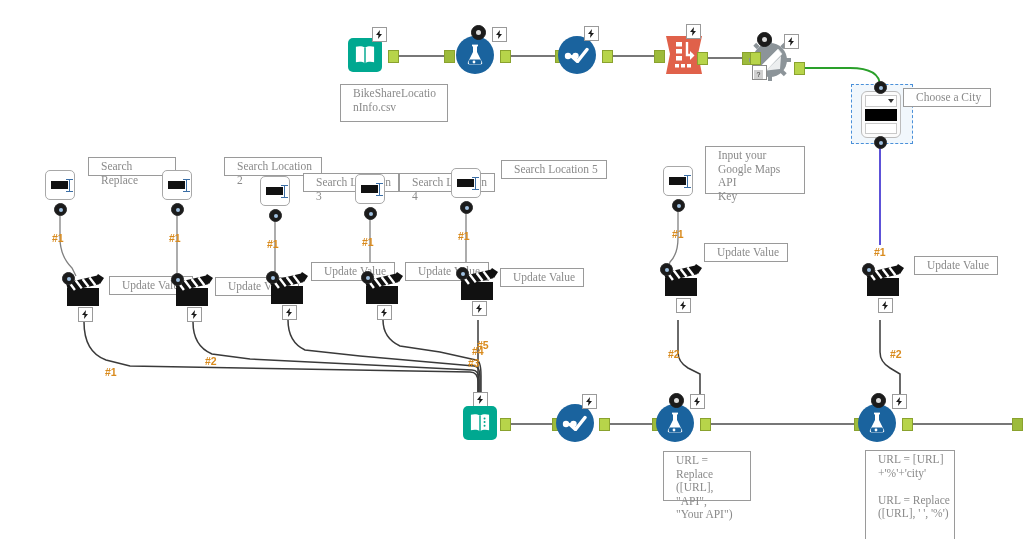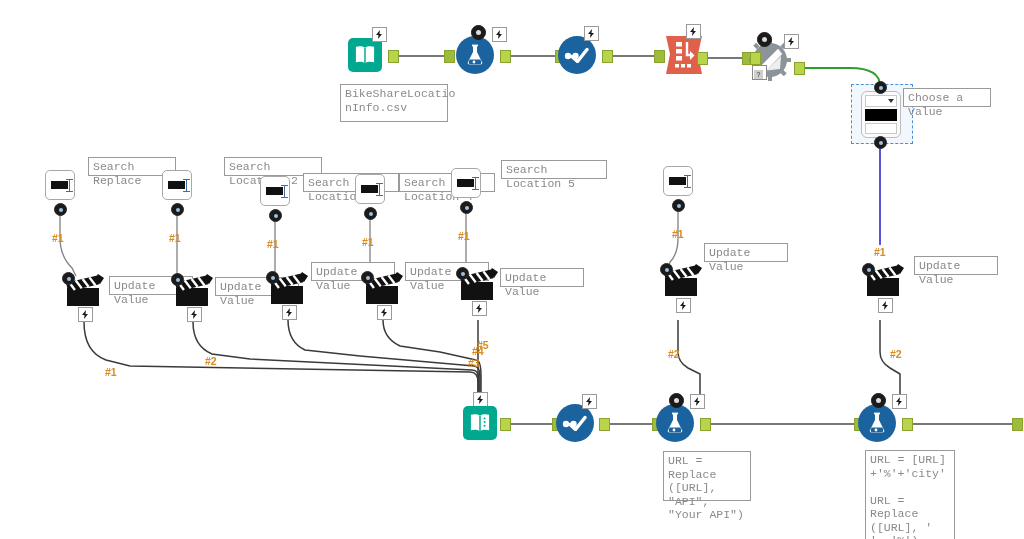--- a/index.html
+++ b/index.html
@@ -9,23 +9,23 @@
 
   
   .note{
     position:absolute;
     box-sizing:border-box;
     border:1px solid #9a9a9a;
     background:#ffffff;
     color:#8a8a8a;
     font-size:11.5px;
     line-height:13.5px;
-    padding:2px 4px 3px 4px;
+    padding:2px 4px 3px 12px;
     white-space:pre-line;
-    font-family:Liberation Mono, monospace;
+    font-family:Liberation Serif, serif;
   }
 
   
   .tool{position:absolute;}
 
   .sq{  
     width:34px;height:34px;border-radius:5px;
     display:flex;align-items:center;justify-content:center;
   }
   .circ{ 
@@ -251,21 +251,21 @@
     <div class="ddbox">
       <div class="r1">
           <i></i>
         </div>
       <div class="r2"></div>
       <div class="r3"></div>
     </div>
   </div>
   <div class="knob" style="left:874px;top:81px;"></div>
   <div class="knob" style="left:874px;top:136px;"></div>
-  <div class="note" style="left:903px;top:88px;width:88px;height:19px;">Choose a Value</div>
+  <div class="note" style="left:903px;top:88px;width:88px;height:19px;">Choose a City</div>
 
   <div class="tool" style="left:45px;top:170px;">
     <div class="ifbox">
       <div class="bar"></div>
         <div class="caret"></div>
     </div>
   </div>
   <div class="knob" style="left:54px;top:203px;"></div>
   <div class="note" style="left:88px;top:157px;width:88px;height:19px;">Search Replace</div>
   <div class="cnum" style="left:52px;top:232px;">#1</div>
@@ -406,20 +406,23 @@
   <div class="cnum" style="left:472px;top:345px;">#4</div>
   <div class="cnum" style="left:477px;top:339px;">#5</div>
 
   <div class="tool" style="left:663px;top:166px;">
     <div class="ifbox">
       <div class="bar"></div>
         <div class="caret"></div>
     </div>
   </div>
   <div class="knob" style="left:672px;top:199px;"></div>
+  <div class="note" style="left:705px;top:146px;width:100px;height:48px;">Input your
+Google Maps API
+Key</div>
   <div class="cnum" style="left:672px;top:228px;">#1</div>
 
   <div class="tool" style="left:660px;top:262px;">
     <svg width="46" height="40" viewBox="0 0 46 40">
       <rect x="5" y="16" width="32" height="18" fill="#111"></rect>
       <g transform="rotate(-13 21 13)">
         <rect x="5" y="7" width="32" height="9" fill="#111"></rect>
         <path d="M8 7 L12 16 M15 7 L19 16 M22 7 L26 16 M29 7 L33 16" stroke="#ffffff" stroke-width="2.4"></path>
       </g>
       <path d="M36 2 L42 6 L38 12 L32 8 Z" fill="#111"></path>

